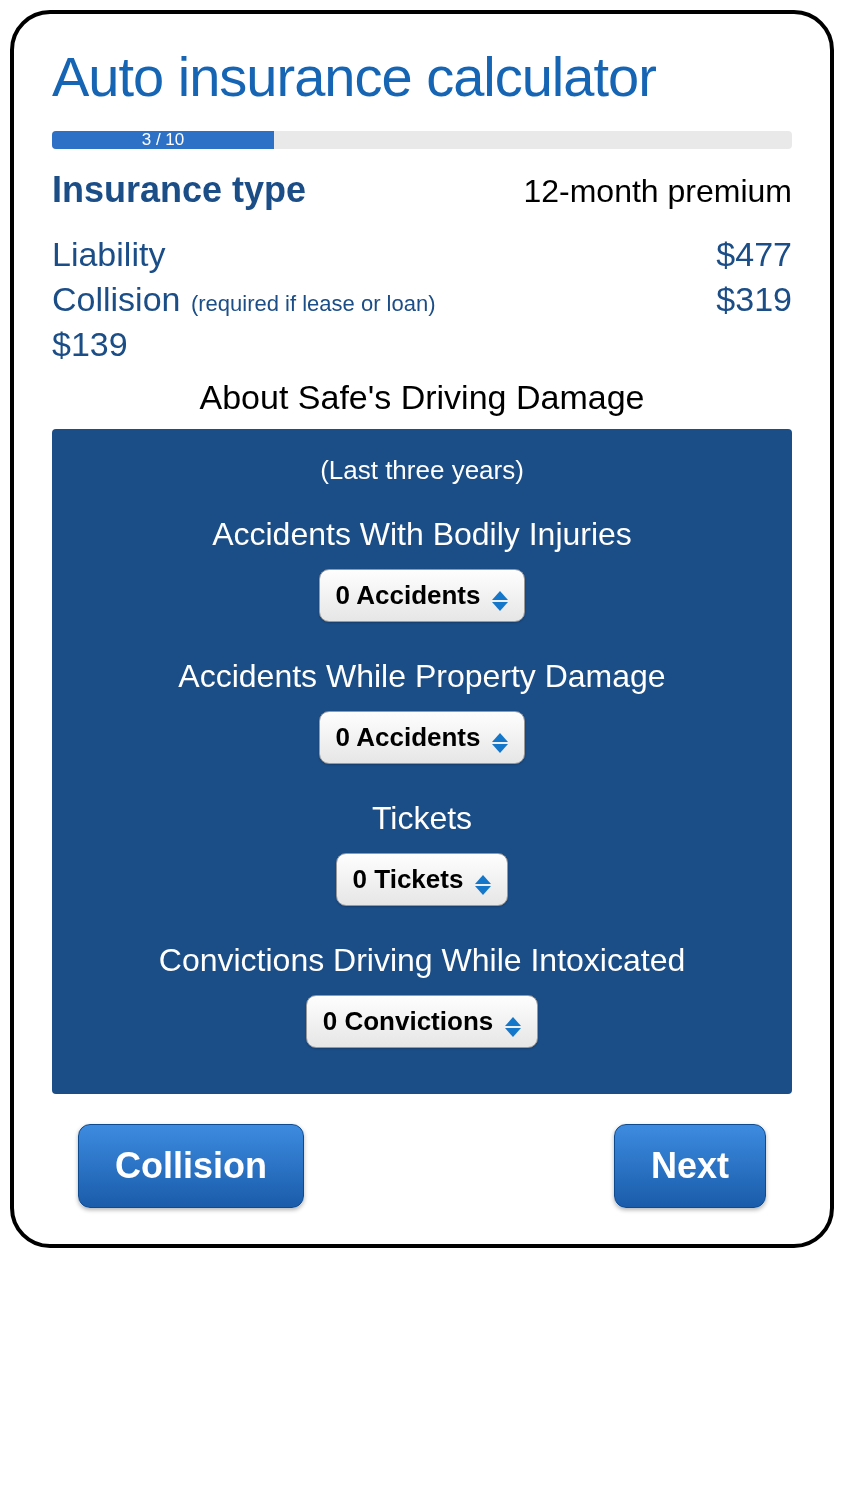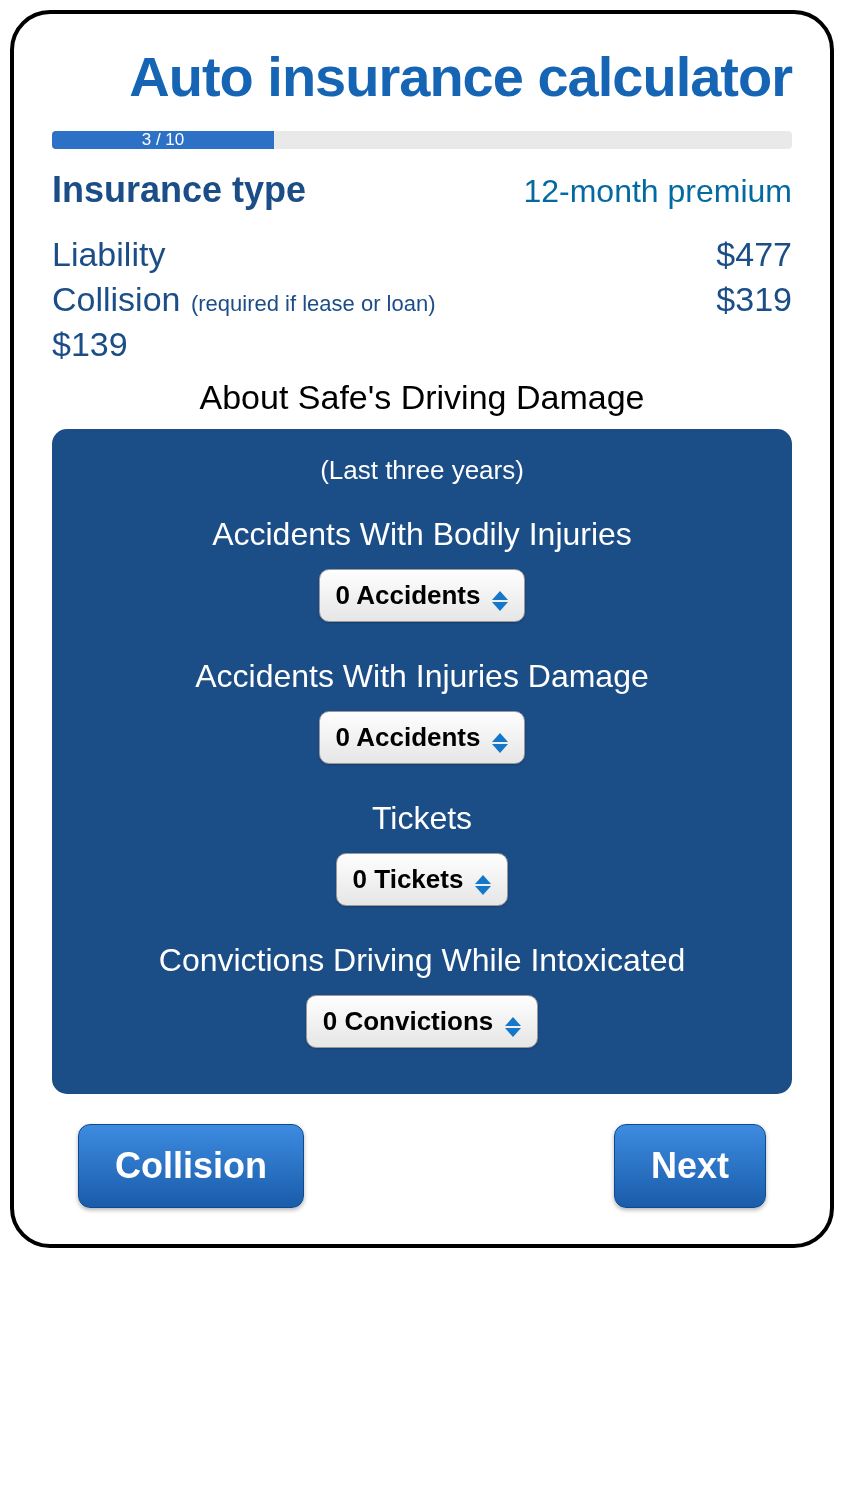--- a/index.html
+++ b/index.html
@@ -11,22 +11,22 @@
     .frame {
       width: 824px;
       border: 4px solid #000;
       border-radius: 40px;
       padding: 30px 38px 36px;
       margin: 0 auto;
     }
     .title {
       color: #1565b4;
       font-size: 56px;
-      font-weight: 700;
-      text-align: right;
+      font-weight: 400;
+      text-align: left;
       margin-bottom: 22px;
       letter-spacing: -1px;
     }
     .progress-container {
       position: relative;
       height: 18px;
       background: #e9e9e9;
       border-radius: 4px;
       margin-bottom: 20px;
       overflow: hidden;
@@ -52,21 +52,21 @@
       justify-content: space-between;
       align-items: baseline;
       margin-bottom: 24px;
     }
     .h-left {
       color: #1b4d87;
       font-size: 36px;
       font-weight: 700;
     }
     .h-right {
-      color: #0369a1;
+      color: #000000;
       font-size: 32px;
       font-weight: 400;
     }
     .premium-row {
       display: flex;
       justify-content: space-between;
       align-items: baseline;
       color: #1b4d87;
       margin-bottom: 6px;
     }
@@ -86,21 +86,21 @@
     .section-heading {
       text-align: center;
       font-size: 34px;
       font-weight: 400;
       margin-top: 14px;
       margin-bottom: 12px;
       color: #000;
     }
     .panel {
       background: #1b4d87;
-      border-radius: 15px;
+      border-radius: 4px;
       padding: 26px 22px 46px;
       color: #fff;
       text-align: center;
     }
     .panel-sub {
       font-size: 26px;
       margin-bottom: 30px;
     }
     .field-label {
       font-size: 32px;
@@ -200,21 +200,21 @@
 
     <div class="field-label">Accidents With Bodily Injuries</div>
     <div class="select-wrap">
       <span class="select-text">0 Accidents</span>
       <span class="select-caret">
         <span class="caret-up"></span>
           <span class="caret-down"></span>
       </span>
     </div>
 
-    <div class="field-label">Accidents With Injuries Damage</div>
+    <div class="field-label">Accidents While Property Damage</div>
     <div class="select-wrap">
       <span class="select-text">0 Accidents</span>
       <span class="select-caret">
         <span class="caret-up"></span>
           <span class="caret-down"></span>
       </span>
     </div>
 
     <div class="field-label">Tickets</div>
     <div class="select-wrap">

